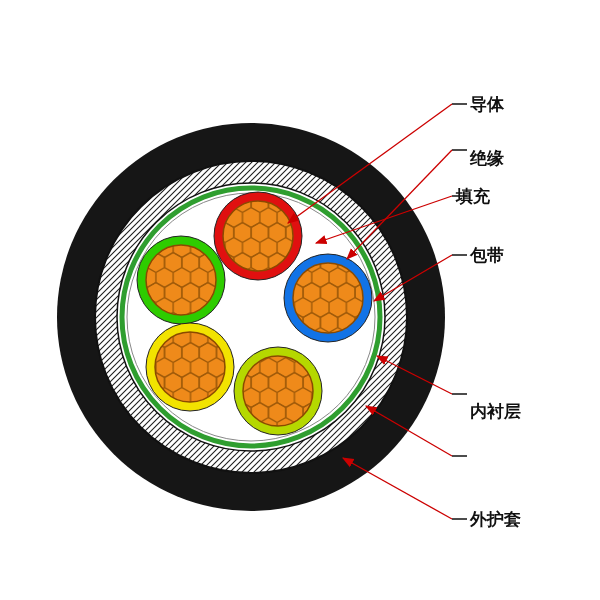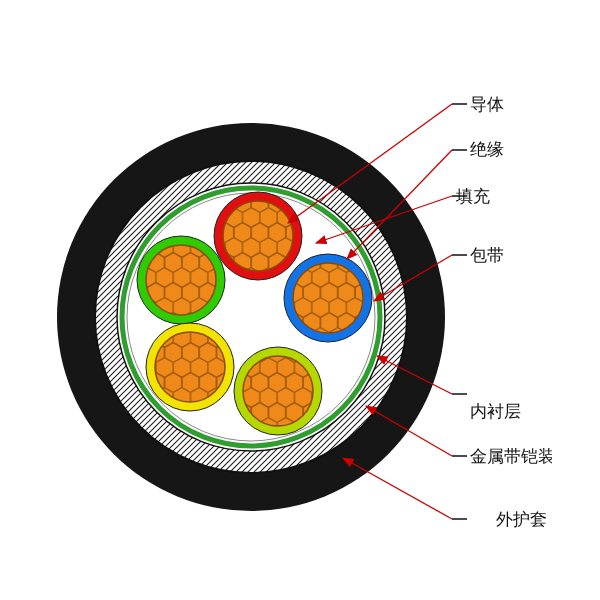--- a/index.html
+++ b/index.html
@@ -1,18 +1,18 @@
 <!DOCTYPE html>
 <html><head>
 <meta charset="utf-8">
 <style>
   html,body{margin:0;padding:0;}
   body{width:600px;height:600px;background:#ffffff;position:relative;
        font-family:"DejaVu Sans","Liberation Sans",sans-serif;}
-  .stage{position:relative;width:552px;height:600px;overflow:hidden;}
+  .stage{position:relative;width:552px;height:600px;overflow:hidden;font-weight:bold;}
   svg.canvas{position:absolute;top:0;left:0;}
   .lbl{position:absolute;font-size:17px;color:#111;line-height:22px;white-space:nowrap;}
 </style>
 </head>
 <body>
 
 <div class="stage">
 
   <svg class="canvas" width="600" height="600" viewBox="0 0 600 600">
     <defs>
@@ -78,19 +78,18 @@
       <line x1="452" y1="150" x2="347" y2="259" marker-end="url(#arrow)" stroke="#cc0000"></line>
       <line x1="452" y1="196" x2="316" y2="243" marker-end="url(#arrow)" stroke="#cc0000"></line>
       <line x1="452" y1="255" x2="374" y2="301" marker-end="url(#arrow)" stroke="#cc0000"></line>
       <line x1="452" y1="394" x2="377" y2="356" marker-end="url(#arrow)" stroke="#cc0000"></line>
       <line x1="452" y1="456" x2="366" y2="406" marker-end="url(#arrow)" stroke="#cc0000"></line>
       <line x1="452" y1="519" x2="343" y2="458" marker-end="url(#arrow)" stroke="#cc0000"></line>
     </g>
   </svg>
 
   <div class="lbl" style="left:470px;top:93px">导体</div>
-  <div class="lbl" style="left:470px;top:138px">绝缘</div>
+  <div class="lbl" style="left:470px;top:147px">绝缘</div>
   <div class="lbl" style="left:456px;top:185px">填充</div>
   <div class="lbl" style="left:470px;top:244px">包带</div>
   <div class="lbl" style="left:470px;top:400px">内衬层</div>
-  <div class="lbl" style="left:470px;top:445px">金属带铠装</div>
-  <div class="lbl" style="left:496px;top:508px">外护套</div>
+  <div class="lbl" style="left:470px;top:508px">外护套</div>
 </div>
 
 </body></html>

